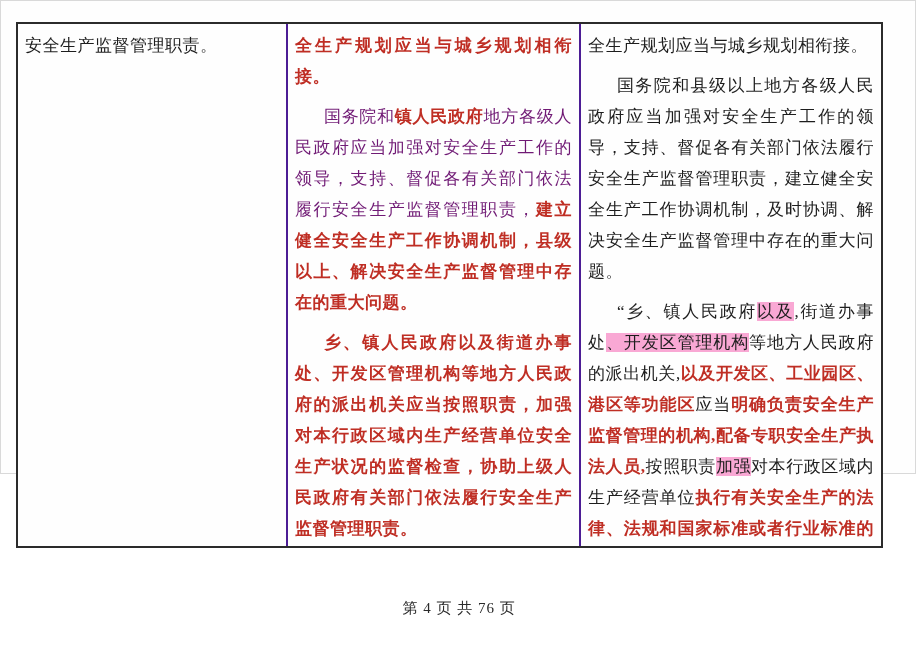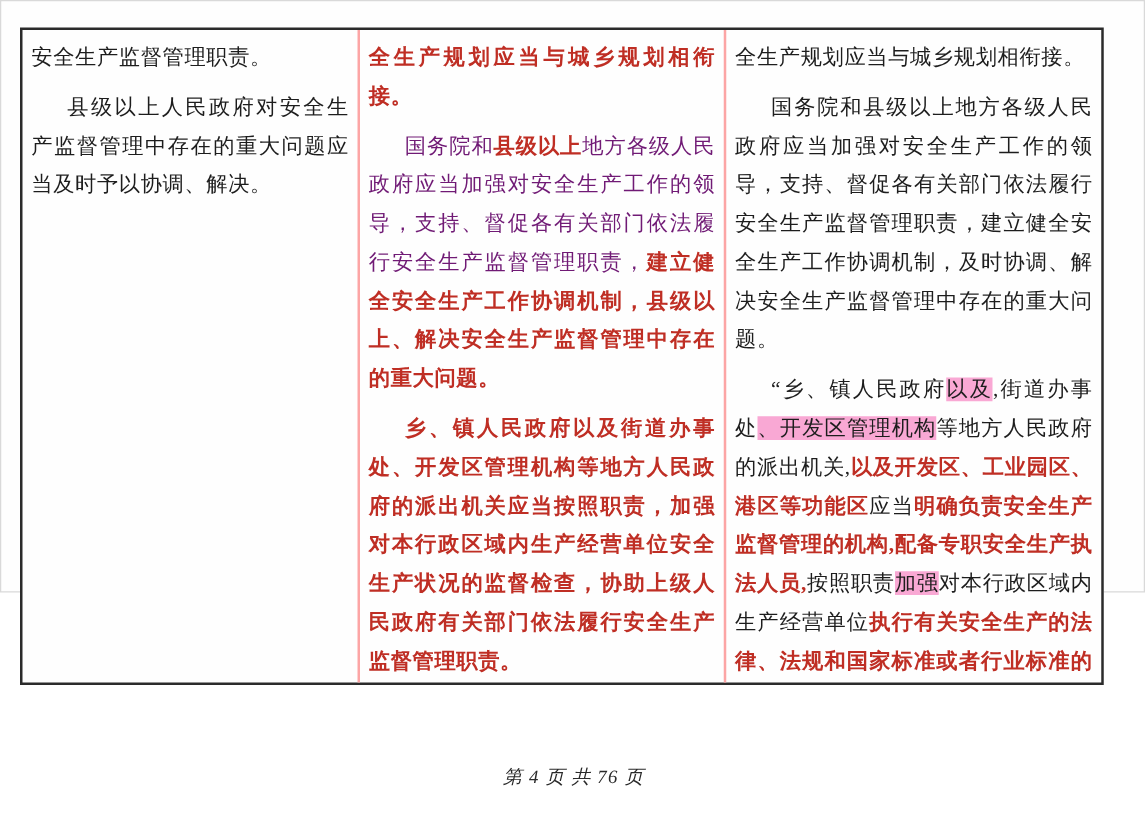--- a/index.html
+++ b/index.html
@@ -22,59 +22,57 @@
     width: 867px; height: 526px;
     display: flex;
     border: 2px solid #2b2b2b;
     background: #fefefe;
   }
   .col {
     height: 100%;
     padding: 4px 7px 4px 7px;
     overflow: hidden;
   }
-  .col + .col { border-left: 2px solid #fca5a5; }
+  .col + .col { border-left: 2px solid #4c1d95; }
   .col-0 { width: 268px; }
   .col-1 { width: 293px; }
   .col-2 { width: 302px; }
   .para {
     font-size: 17px;
     line-height: 31px;
     margin: 2px 0 9px 0;
     text-align: justify;
     letter-spacing: 0.5px;
   }
   .para.indent { text-indent: 1.7em; }
   .seg-k  { color: #1d1d1d; }
   .seg-r  { color: #701a75; }
   .seg-rb { color: #bf2e24; font-weight: bold; }
   .seg-kh { color: #1d1d1d; background: #f9a8d4; }
   .footer {
     position: absolute;
-    left: 0; top: 611px;
+    left: 0; top: 598px;
     width: 916px;
     text-align: center;
     font-size: 15px;
     color: #2a2a2a;
     letter-spacing: 1px;
-    font-style: italic;
   }
 </style>
 </head>
 <body>
 
 <div class="frame">
   <div class="law-table">
     <div class="col col-0">
         <div class="para"><span class="seg-k">安全生产监督管理职责。</span></div>
-        <div class="para indent"><span class="seg-k">县级以上人民政府对安全生产监督管理中存在的重大问题应当及时予以协调、解决。</span></div>
       </div>
     <div class="col col-1">
         <div class="para"><span class="seg-rb">全生产规划应当与城乡规划相衔接。</span></div>
-        <div class="para indent"><span class="seg-r">国务院和</span><span class="seg-rb">县级以上</span><span class="seg-r">地方各级人民政府应当加强对安全生产工作的领导，支持、督促各有关部门依法履行安全生产监督管理职责，</span><span class="seg-rb">建立健全安全生产工作协调机制，县级以上、解决安全生产监督管理中存在的重大问题。</span></div>
+        <div class="para indent"><span class="seg-r">国务院和</span><span class="seg-rb">镇人民政府</span><span class="seg-r">地方各级人民政府应当加强对安全生产工作的领导，支持、督促各有关部门依法履行安全生产监督管理职责，</span><span class="seg-rb">建立健全安全生产工作协调机制，县级以上、解决安全生产监督管理中存在的重大问题。</span></div>
         <div class="para indent"><span class="seg-rb">乡、镇人民政府以及街道办事处、开发区管理机构等地方人民政府的派出机关应当按照职责，加强对本行政区域内生产经营单位安全生产状况的监督检查，协助上级人民政府有关部门依法履行安全生产监督管理职责。</span></div>
       </div>
     <div class="col col-2">
         <div class="para"><span class="seg-k">全生产规划应当与城乡规划相衔接。</span></div>
         <div class="para indent"><span class="seg-k">国务院和县级以上地方各级人民政府应当加强对安全生产工作的领导，支持、督促各有关部门依法履行安全生产监督管理职责，建立健全安全生产工作协调机制，及时协调、解决安全生产监督管理中存在的重大问题。</span></div>
         <div class="para indent"><span class="seg-k">“乡、镇人民政府</span><span class="seg-kh">以及</span><span class="seg-k">,街道办事处</span><span class="seg-kh">、开发区管理机构</span><span class="seg-k">等地方人民政府的派出机关,</span><span class="seg-rb">以及开发区、工业园区、港区等功能区</span><span class="seg-k">应当</span><span class="seg-rb">明确负责安全生产监督管理的机构,配备专职安全生产执法人员,</span><span class="seg-k">按照职责</span><span class="seg-kh">加强</span><span class="seg-k">对本行政区域内生产经营单位</span><span class="seg-rb">执行有关安全生产的法律、法规和国家标准或者行业标准的情况进行监督检查,</span></div>
       </div>
   </div>
   <div class="footer">第 4 页 共 76 页</div>
 </div>

